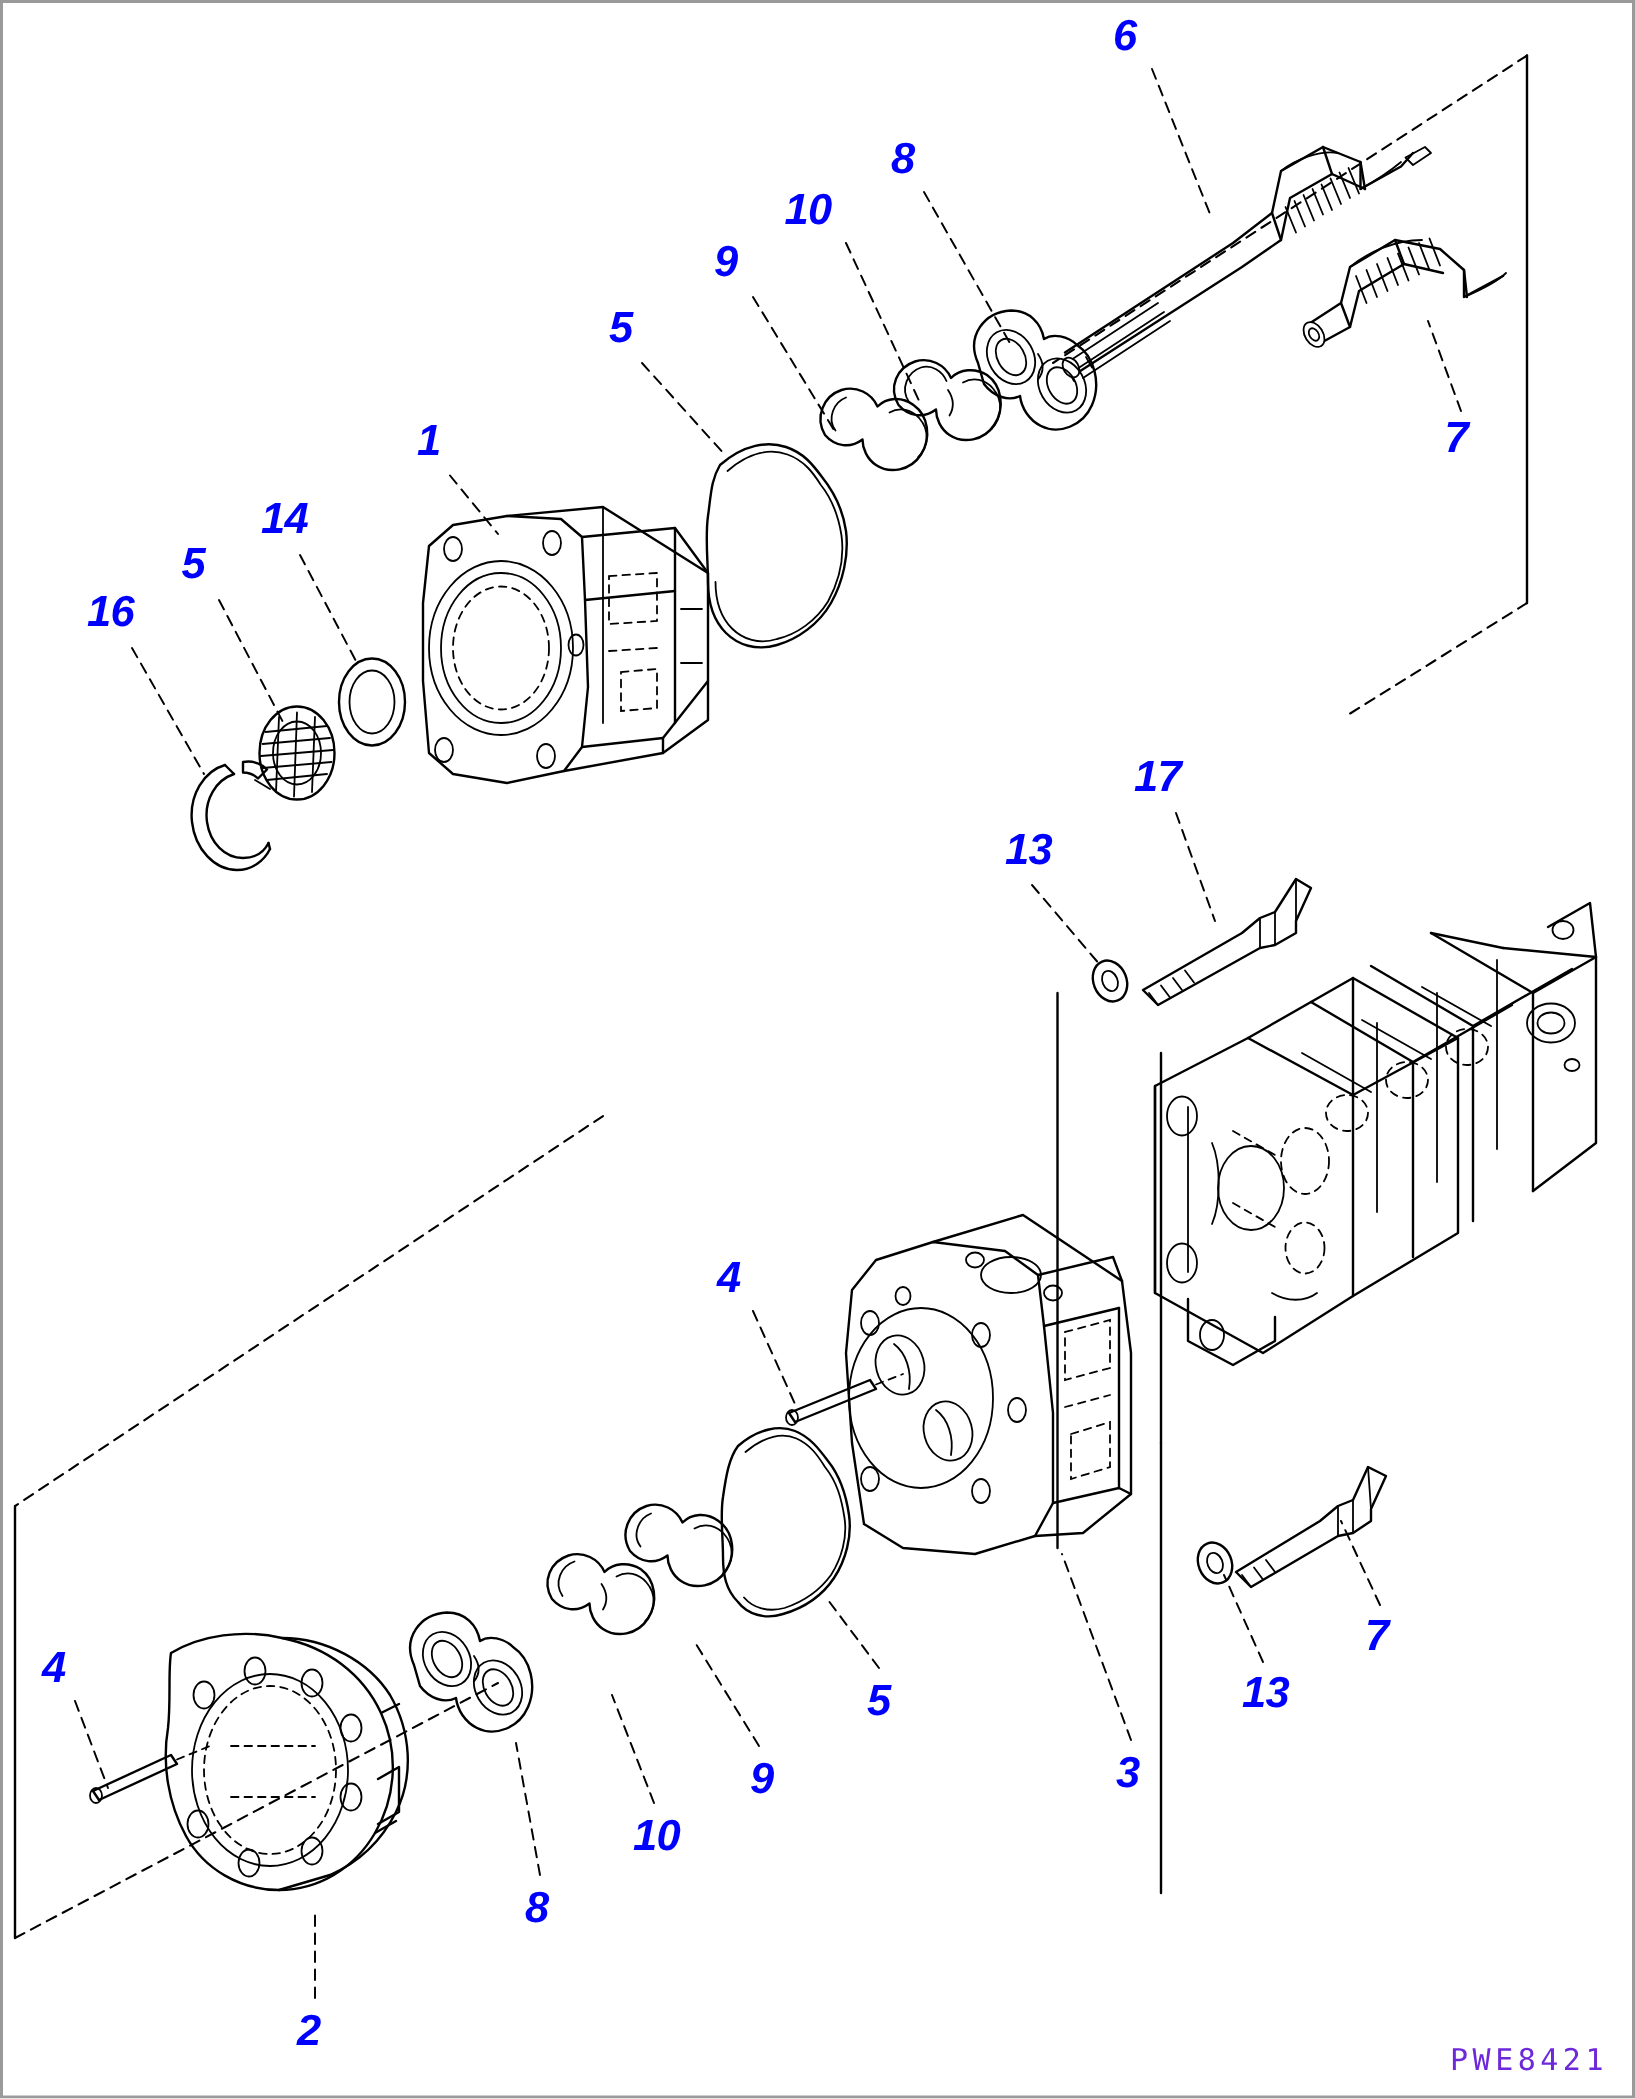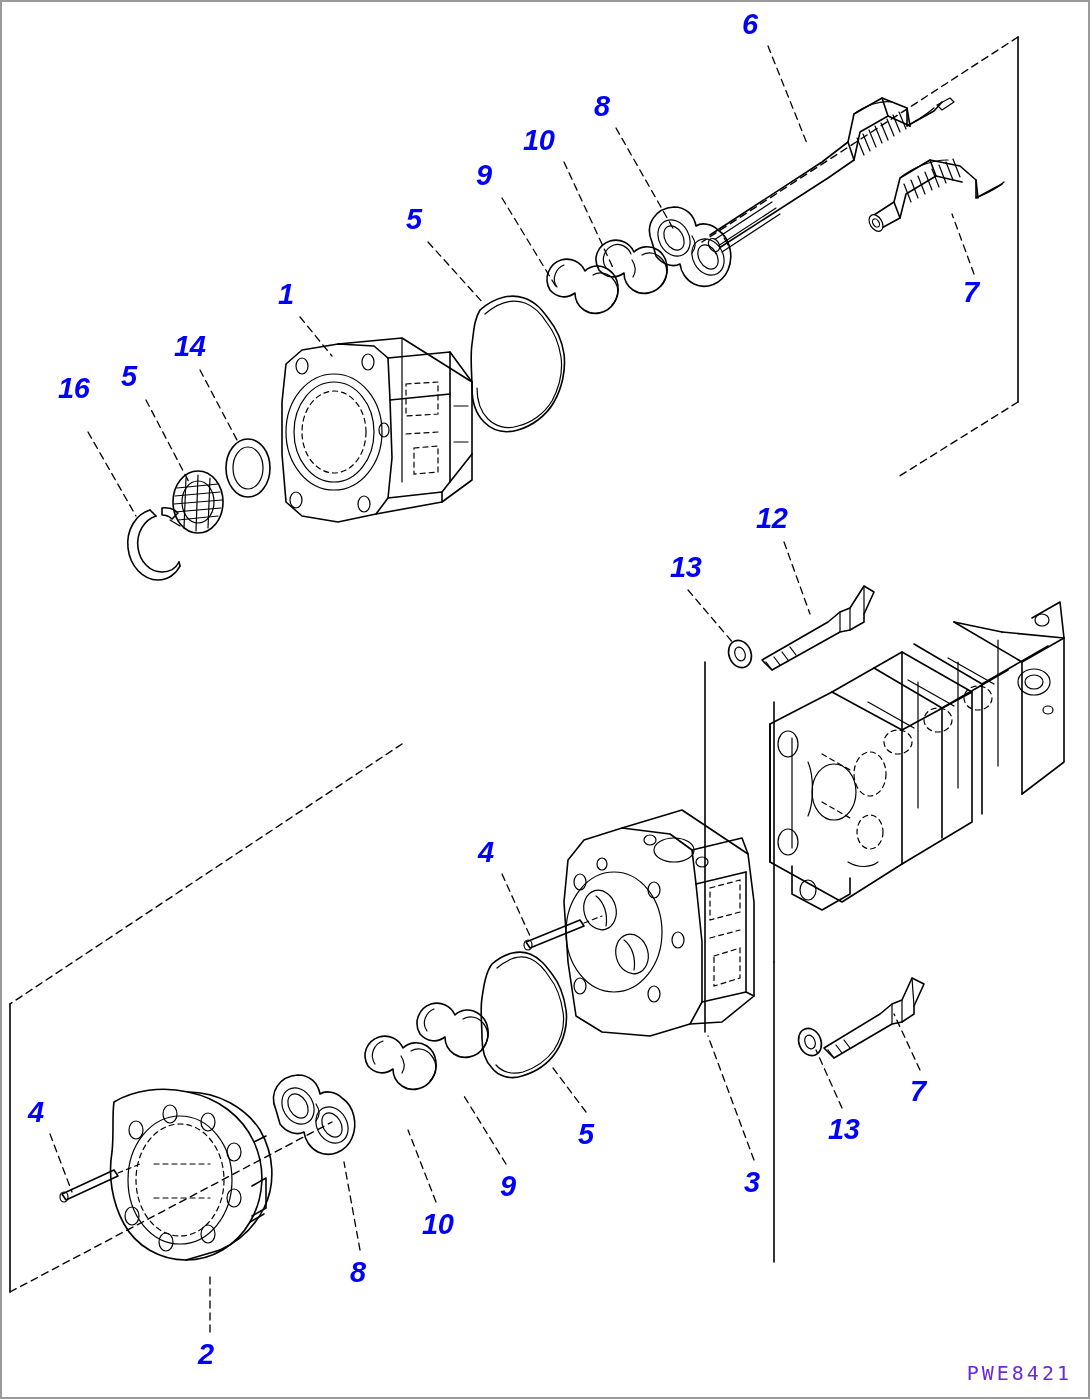--- a/index.html
+++ b/index.html
@@ -466,22 +466,22 @@
 
   <div class="callout" style="left:740px; top:8px;">6</div>
   <div class="callout" style="left:592px; top:90px;">8</div>
   <div class="callout" style="left:521px; top:124px;">10</div>
   <div class="callout" style="left:474px; top:159px;">9</div>
   <div class="callout" style="left:961px; top:276px;">7</div>
   <div class="callout" style="left:404px; top:203px;">5</div>
   <div class="callout" style="left:276px; top:278px;">1</div>
   <div class="callout" style="left:172px; top:330px;">14</div>
   <div class="callout" style="left:119px; top:360px;">5</div>
-  <div class="callout" style="left:56px;  top:372px;">16</div>
-  <div class="callout" style="left:754px; top:502px;">12</div>
+  <div class="callout" style="left:56px;  top:392px;">16</div>
+  <div class="callout" style="left:754px; top:502px;">17</div>
   <div class="callout" style="left:668px; top:551px;">13</div>
   <div class="callout" style="left:476px; top:836px;">4</div>
   <div class="callout" style="left:908px; top:1075px;">7</div>
   <div class="callout" style="left:826px; top:1113px;">13</div>
   <div class="callout" style="left:742px; top:1166px;">3</div>
   <div class="callout" style="left:576px; top:1118px;">5</div>
   <div class="callout" style="left:498px; top:1170px;">9</div>
   <div class="callout" style="left:420px; top:1208px;">10</div>
   <div class="callout" style="left:348px; top:1256px;">8</div>
   <div class="callout" style="left:26px;  top:1096px;">4</div>

